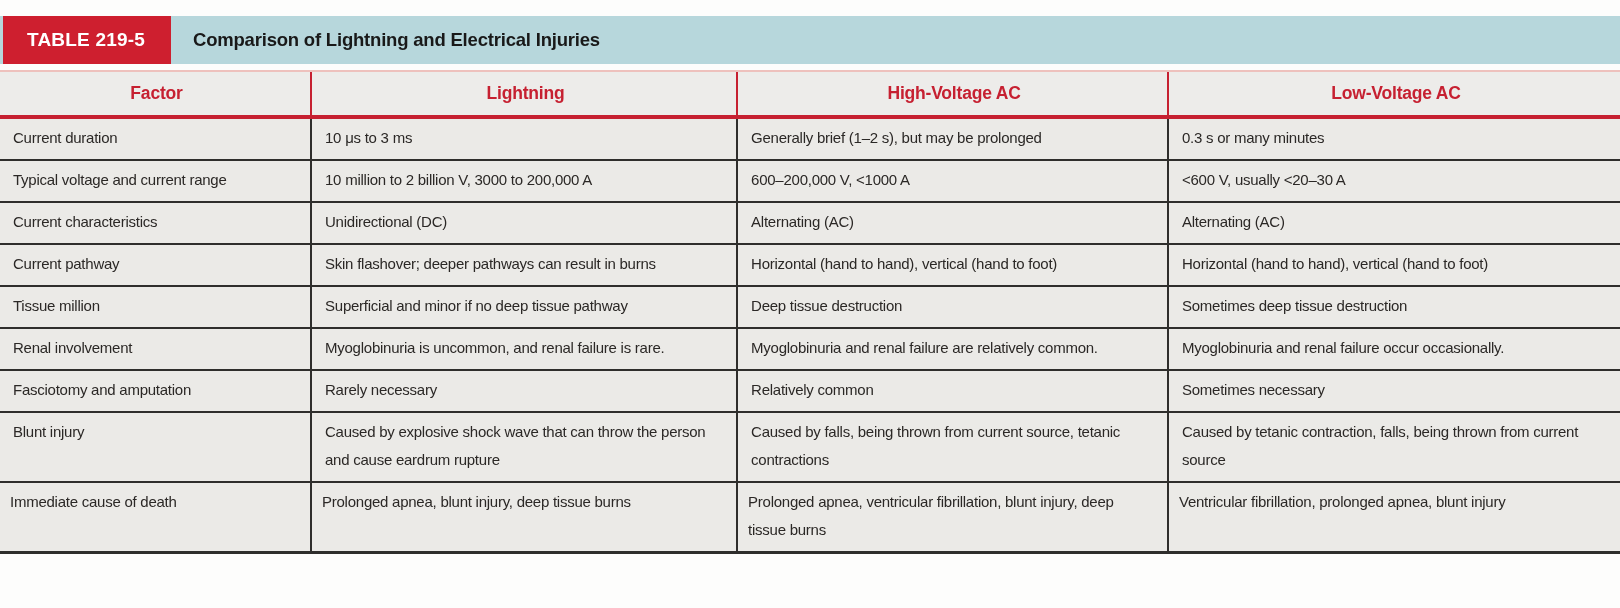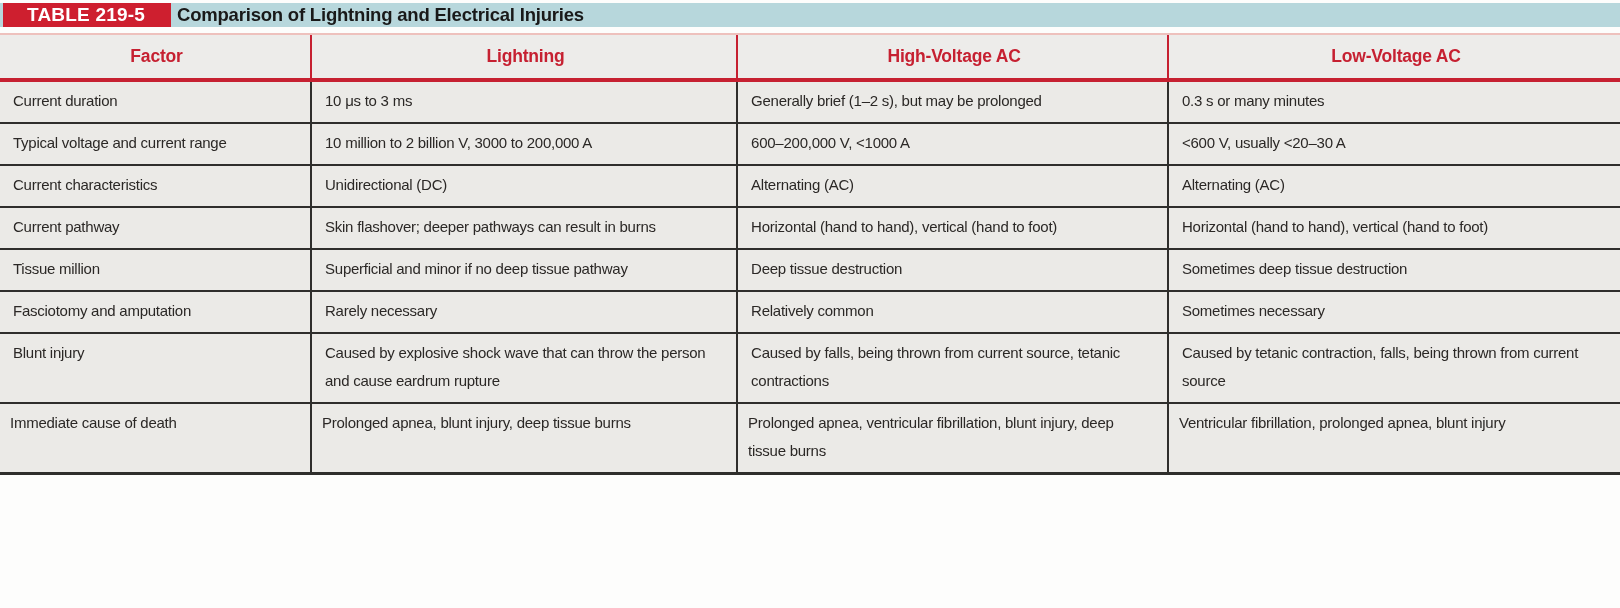--- a/index.html
+++ b/index.html
@@ -6,22 +6,22 @@
     margin: 0; padding: 0;
     width: 1620px; height: 608px;
     overflow: hidden;
     background: #fdfdfc;
     font-family: "Liberation Sans", "DejaVu Sans", sans-serif;
   }
   .page { width: 1620px; height: 608px; position: relative; }
 
   
   .titlebar {
-    margin-top: 3px;
-    height: 24px;
+    margin-top: 16px;
+    height: 48px;
     background: #b7d7dc;
     display: flex;
     align-items: stretch;
   }
   .badge {
     margin-left: 3px;
     background: #ce1f2f;
     color: #ffffff;
     font-weight: bold;
     font-size: 19px;
@@ -31,21 +31,21 @@
     padding: 0 26px 0 24px;
     white-space: nowrap;
   }
   .table-title {
     color: #191919;
     font-weight: bold;
     font-size: 18.5px;
     letter-spacing: -0.2px;
     display: flex;
     align-items: center;
-    padding-left: 6px;
+    padding-left: 22px;
     white-space: nowrap;
   }
   .title-gap { height: 6px; background: #fdfdfc; }
 
   
   table {
     width: 1620px;
     border-collapse: collapse;
     table-layout: fixed;
   }
@@ -135,20 +135,26 @@
           <td>Horizontal (hand to hand), vertical (hand to foot)</td>
           <td>Horizontal (hand to hand), vertical (hand to foot)</td>
         </tr>
         <tr>
           <td>Tissue million</td>
           <td>Superficial and minor if no deep tissue pathway</td>
           <td>Deep tissue destruction</td>
           <td>Sometimes deep tissue destruction</td>
         </tr>
         <tr>
+          <td>Renal involvement</td>
+          <td>Myoglobinuria is uncommon, and renal failure is rare.</td>
+          <td>Myoglobinuria and renal failure are relatively common.</td>
+          <td>Myoglobinuria and renal failure occur occasionally.</td>
+        </tr>
+        <tr>
           <td>Fasciotomy and amputation</td>
           <td>Rarely necessary</td>
           <td>Relatively common</td>
           <td>Sometimes necessary</td>
         </tr>
         <tr>
           <td>Blunt injury</td>
           <td>Caused by explosive shock wave that can throw the person and cause eardrum rupture</td>
           <td>Caused by falls, being thrown from current source, tetanic contractions</td>
           <td>Caused by tetanic contraction, falls, being thrown from current source</td>

